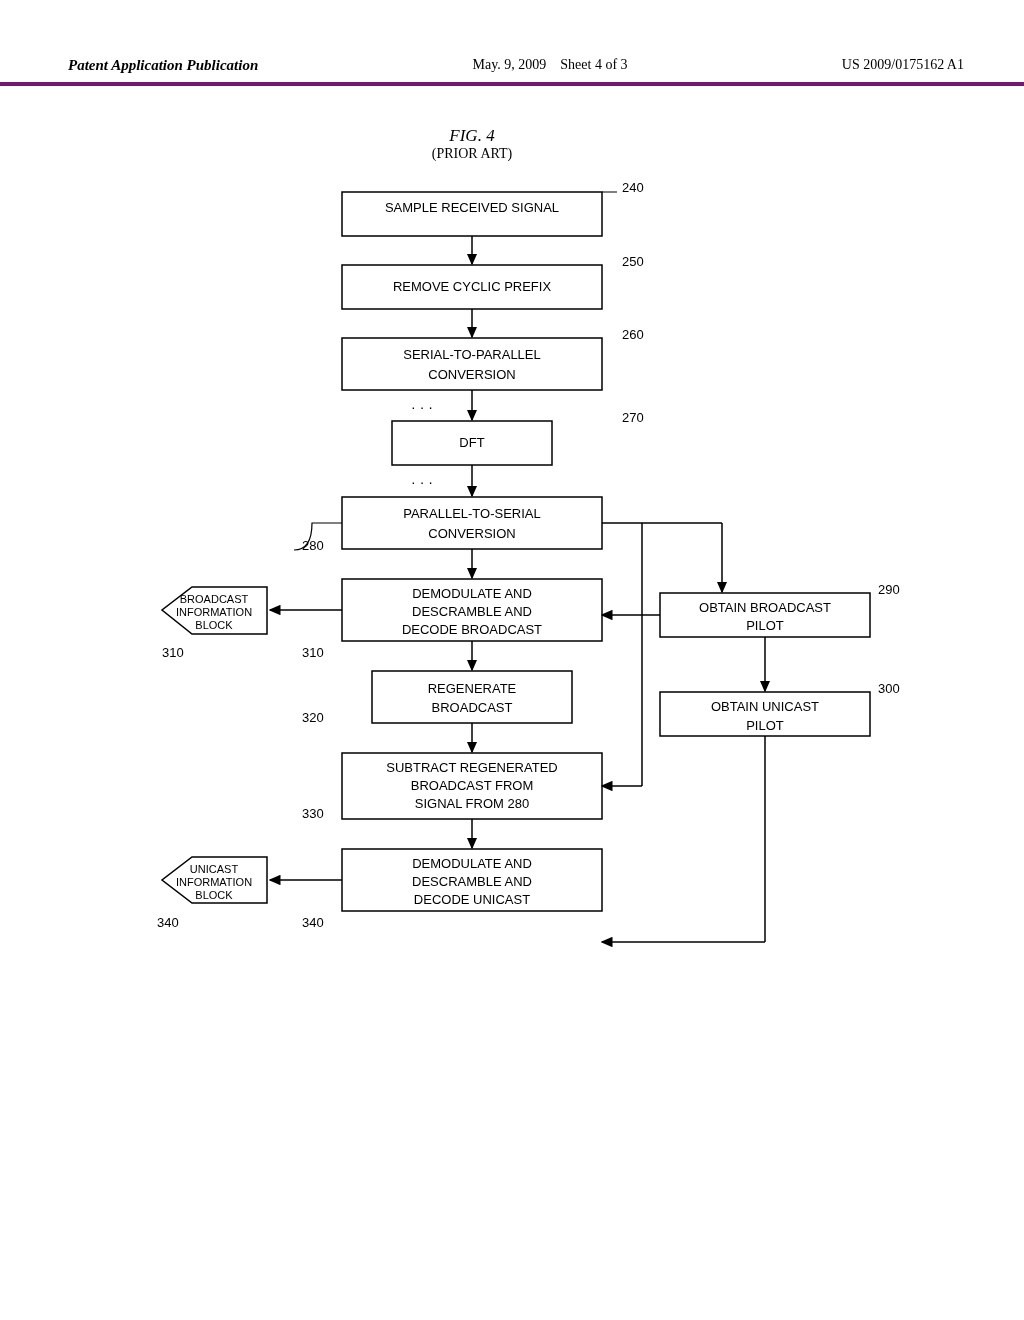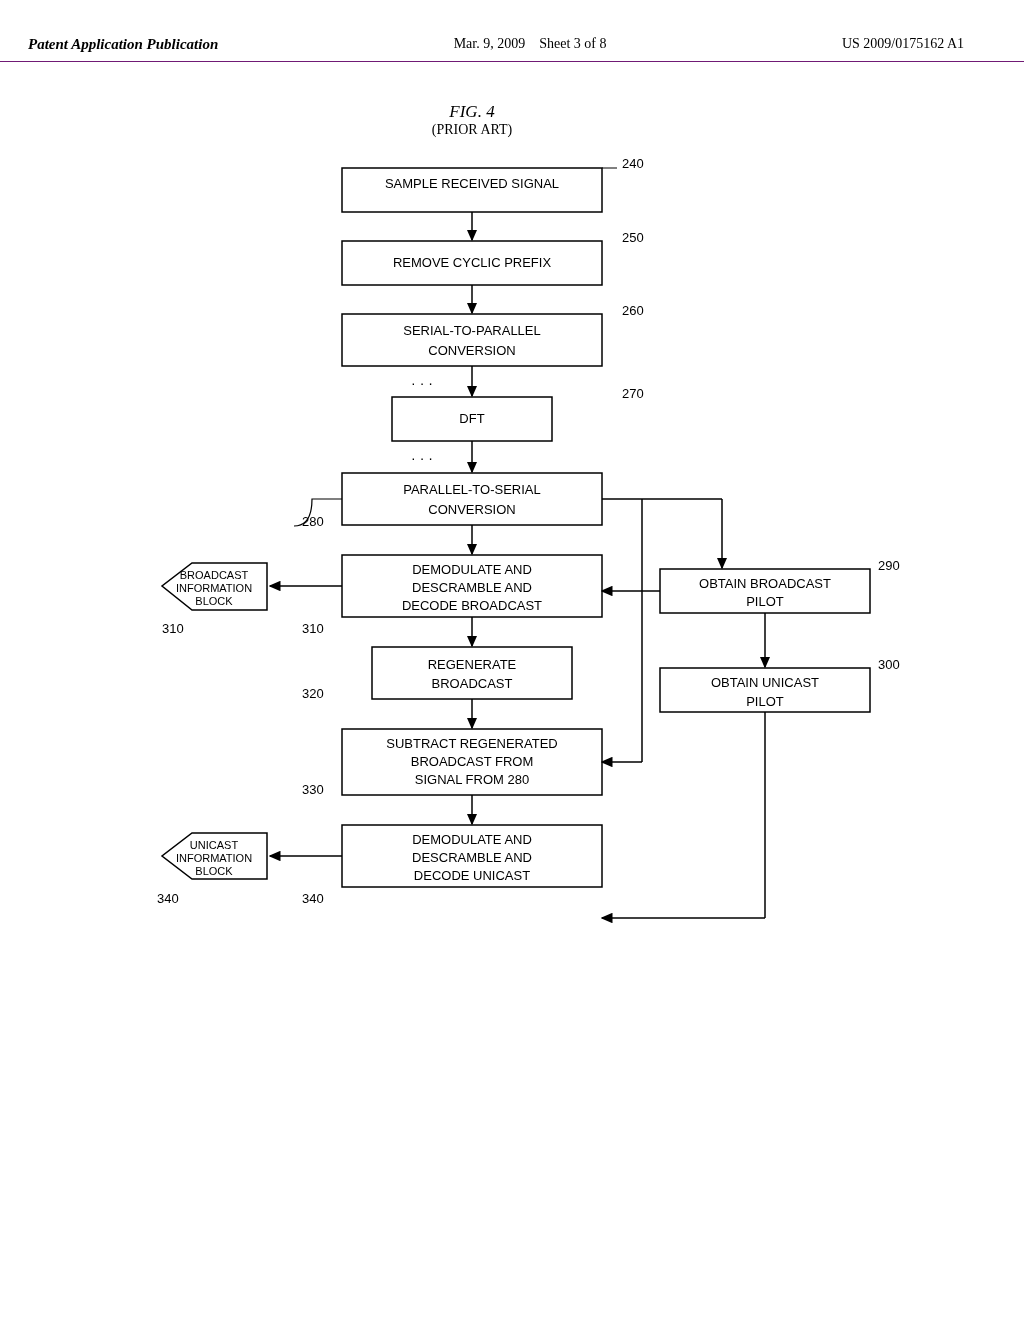--- a/index.html
+++ b/index.html
@@ -10,23 +10,24 @@
       min-height: 1320px;
       position: relative;
       overflow-x: hidden;
     }
 
     
     .page-header {
       display: flex;
       justify-content: space-between;
       align-items: flex-start;
-      padding: 36px 60px 0 28px;
-      border-bottom: 1px solid #701a75;
+      padding: 36px 60px 0 68px;
+      border-bottom: 4px solid #701a75;
       padding-bottom: 8px;
+      margin-top: 21px;
     }
     .header-left {
       font-size: 15px;
       font-weight: bold;
       font-style: italic;
     }
     .header-center {
       font-size: 14px;
       text-align: center;
     }
@@ -64,22 +65,22 @@
       display: block;
       margin: 0 auto;
     }
   </style>
 </head>
 <body>
 
 <div class="page-header">
   <div class="header-left">Patent Application Publication</div>
   <div class="header-center">
-    <span>Mar. 9, 2009</span>&nbsp;&nbsp;&nbsp;
-    <span>Sheet 3 of 8</span>
+    <span>May. 9, 2009</span>&nbsp;&nbsp;&nbsp;
+    <span>Sheet 4 of 3</span>
   </div>
   <div class="header-right">US 2009/0175162 A1</div>
 </div>
 
 <div class="diagram-area">
 
   <div class="fig-title">
     <div class="fig-label">FIG.   4</div>
     <div class="fig-note">(PRIOR  ART)</div>
   </div>

